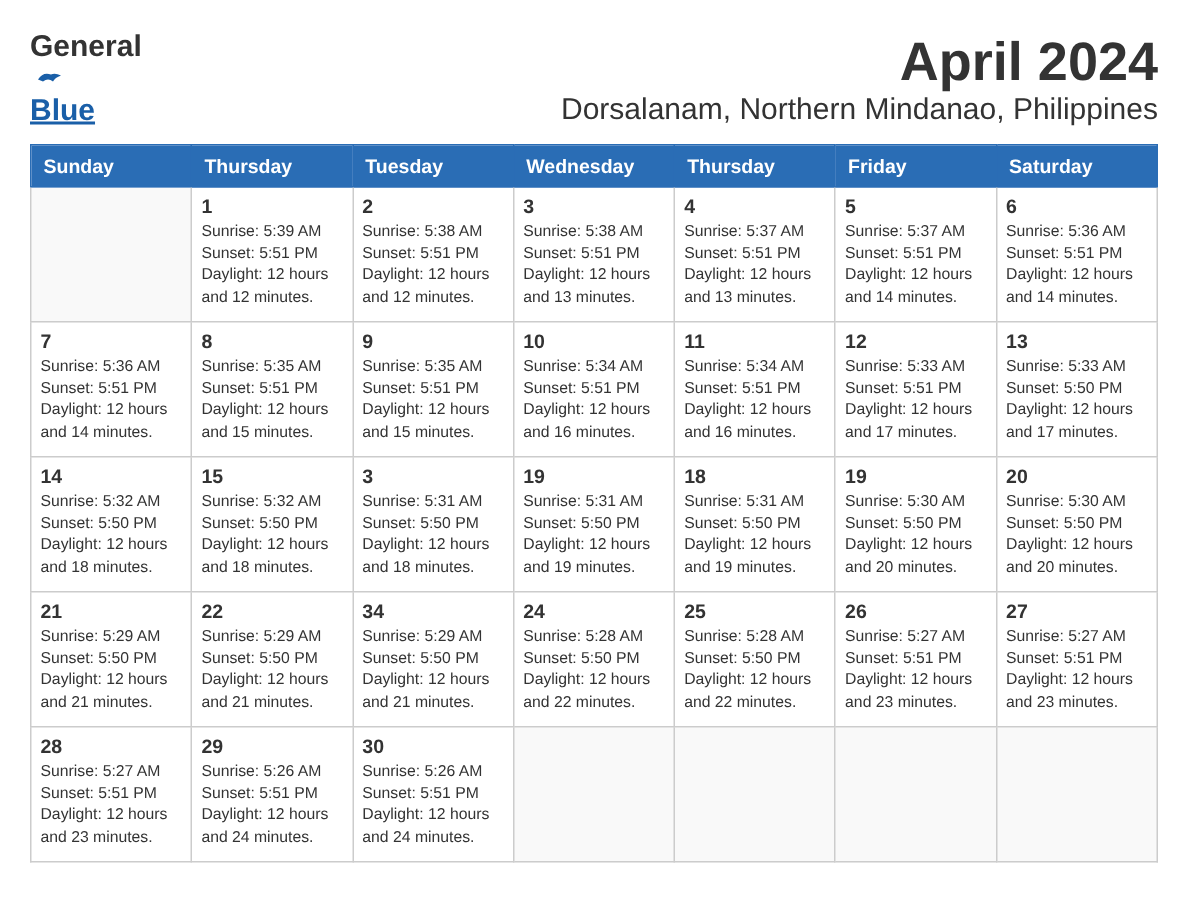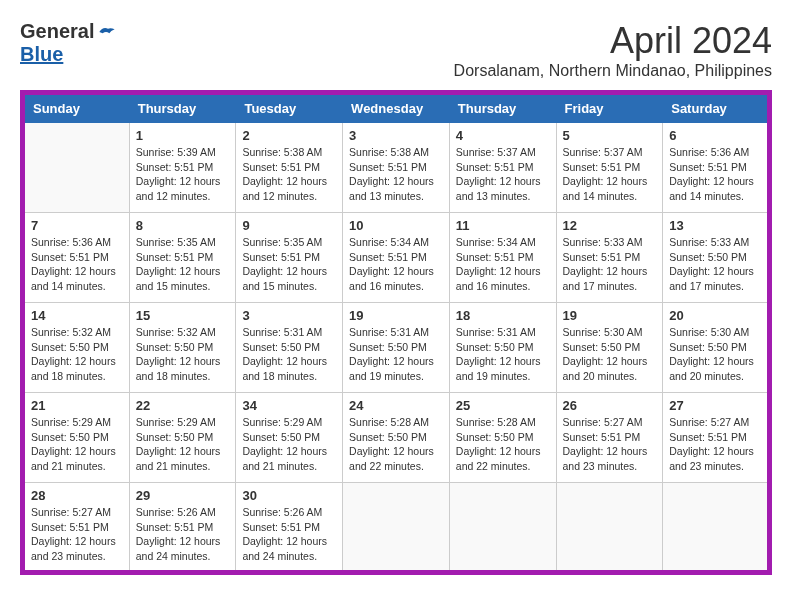--- a/index.html
+++ b/index.html
@@ -16,21 +16,22 @@
       align-items: flex-start;
       margin-bottom: 10px;
     }
     .logo {
       display: flex;
       flex-direction: column;
       align-items: flex-start;
     }
     .logo-text {
       display: flex;
-      align-items: center;
+      align-items: flex-start;
+      flex-direction: column;
     }
     .logo-general {
       font-size: 20px;
       font-weight: bold;
       color: #333;
     }
     .logo-blue {
       font-size: 20px;
       font-weight: bold;
       color: #1a5fa8;
@@ -39,31 +40,31 @@
     .logo-bird {
       width: 20px;
       height: 20px;
       margin-left: 2px;
     }
     .title-area {
       text-align: right;
     }
     .month-title {
       font-size: 36px;
-      font-weight: normal;
+      font-weight: bold;
       color: #333;
     }
     .location-title {
-      font-size: 16px;
+      font-size: 20px;
       color: #333;
     }
     .calendar {
       width: 100%;
       border-collapse: collapse;
-      border: 5px solid #a21caf;
+      border: 1px solid #a21caf;
     }
     .calendar th {
       background-color: #2a6db5;
       color: #fff;
       text-align: left;
       padding: 6px 8px;
       font-size: 13px;
       border: 1px solid #2a6db5;
     }
     .calendar td {

